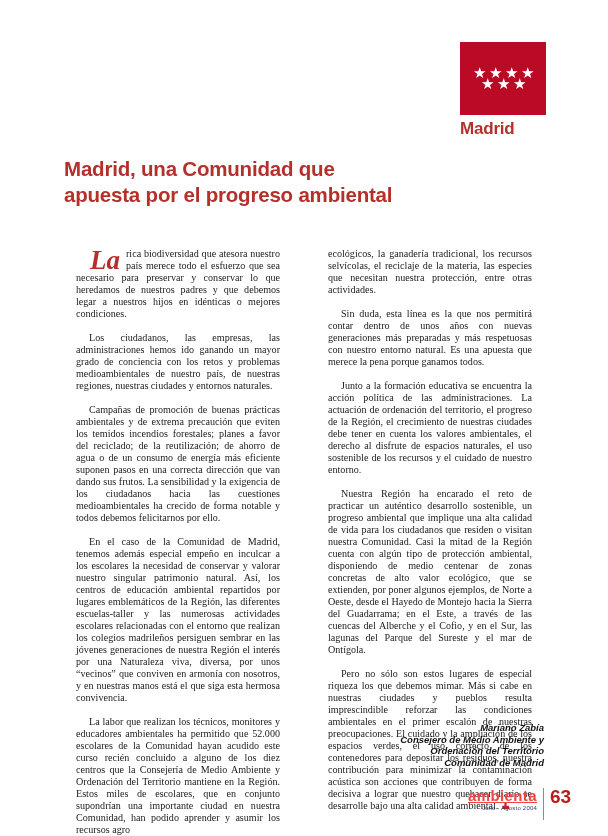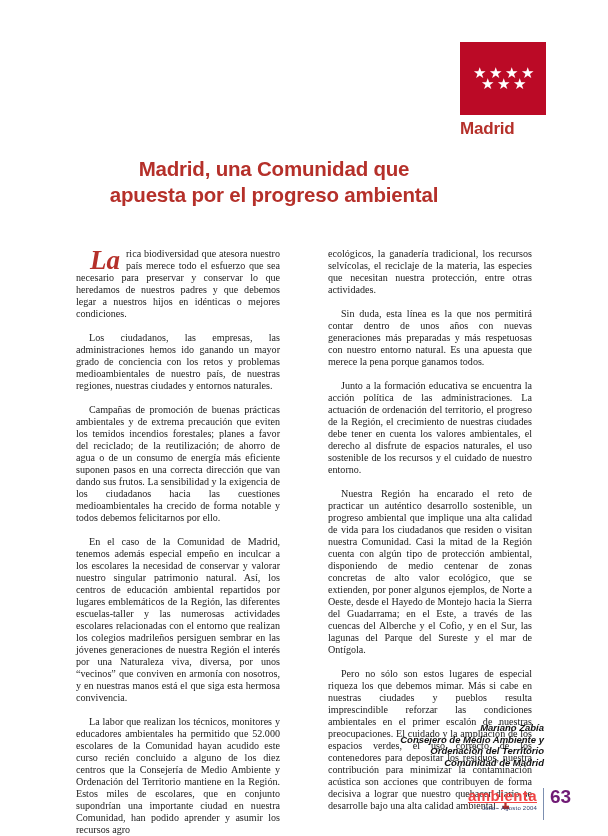--- a/index.html
+++ b/index.html
@@ -51,21 +51,20 @@
     position: absolute;
     left: 64px;
     top: 142px;
     width: 420px;
     font-family: "Liberation Sans", sans-serif;
     font-weight: bold;
     font-size: 20.5px;
     line-height: 26px;
     color: #b5302a;
     letter-spacing: -0.2px;
-    text-align: center;
   }
   .title-line { display: block; }
 
   
   .columns {
     position: absolute;
     left: 64px;
     top: 236px;
     width: 480px;
     height: 470px;
@@ -157,21 +156,21 @@
   }
   .page-number {
     position: absolute;
     left: 550px;
     top: 786px;
     width: 30px;
     font-family: "Liberation Sans", sans-serif;
     font-weight: bold;
     font-size: 19px;
     line-height: 22px;
-    color: #701a75;
+    color: #b91c1c;
     text-align: left;
   }
 </style>
 </head>
 <body>
 
 <div class="page">
 
   <div class="logo-block">
     <div class="logo-flag">

